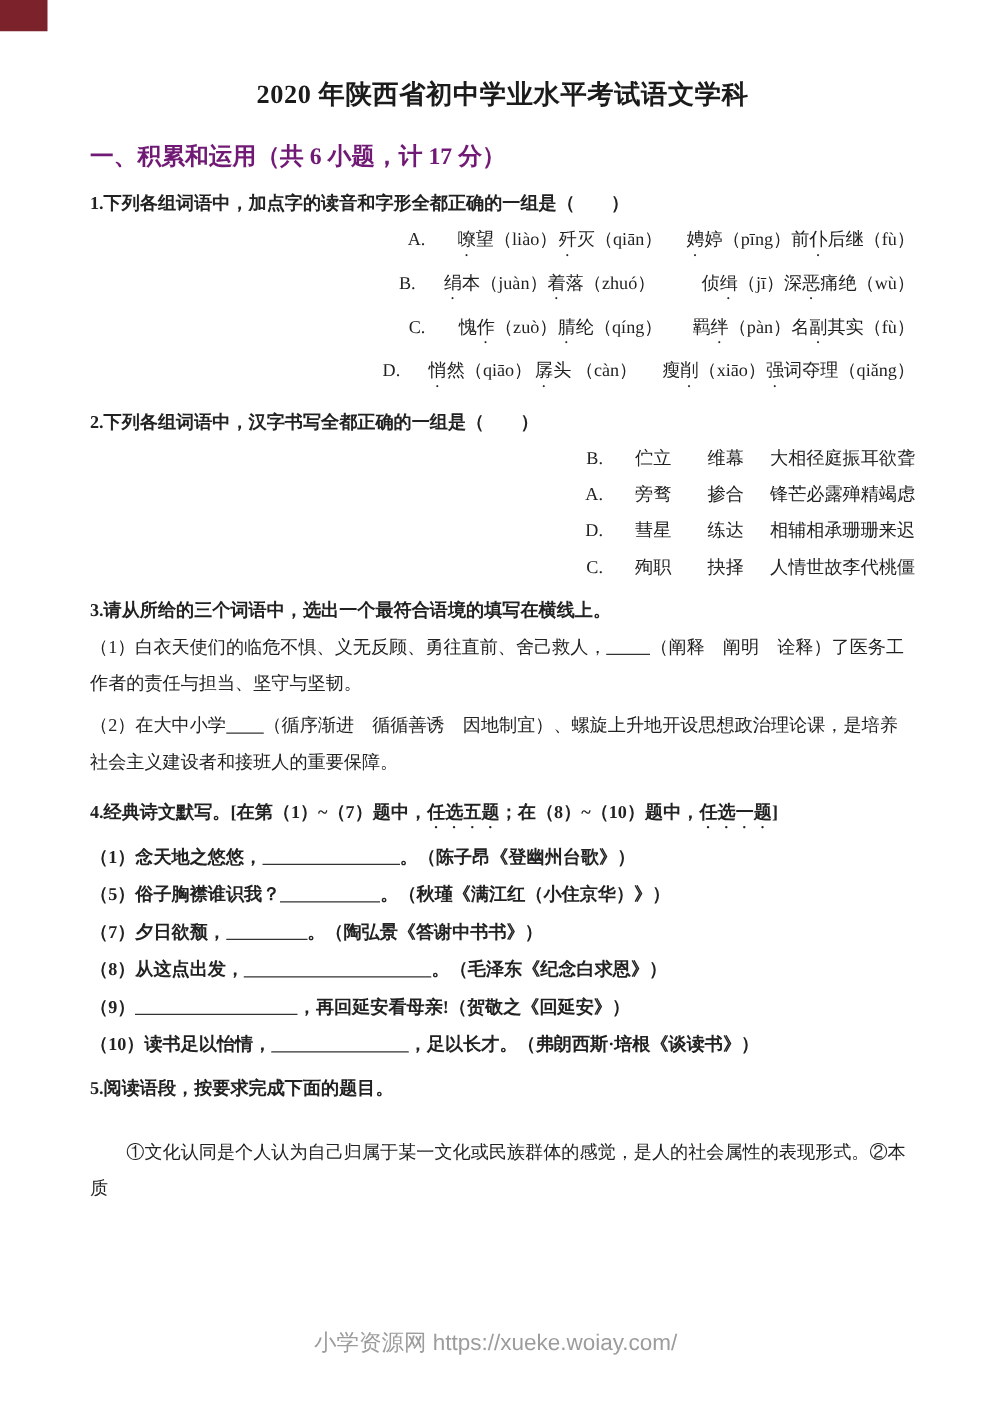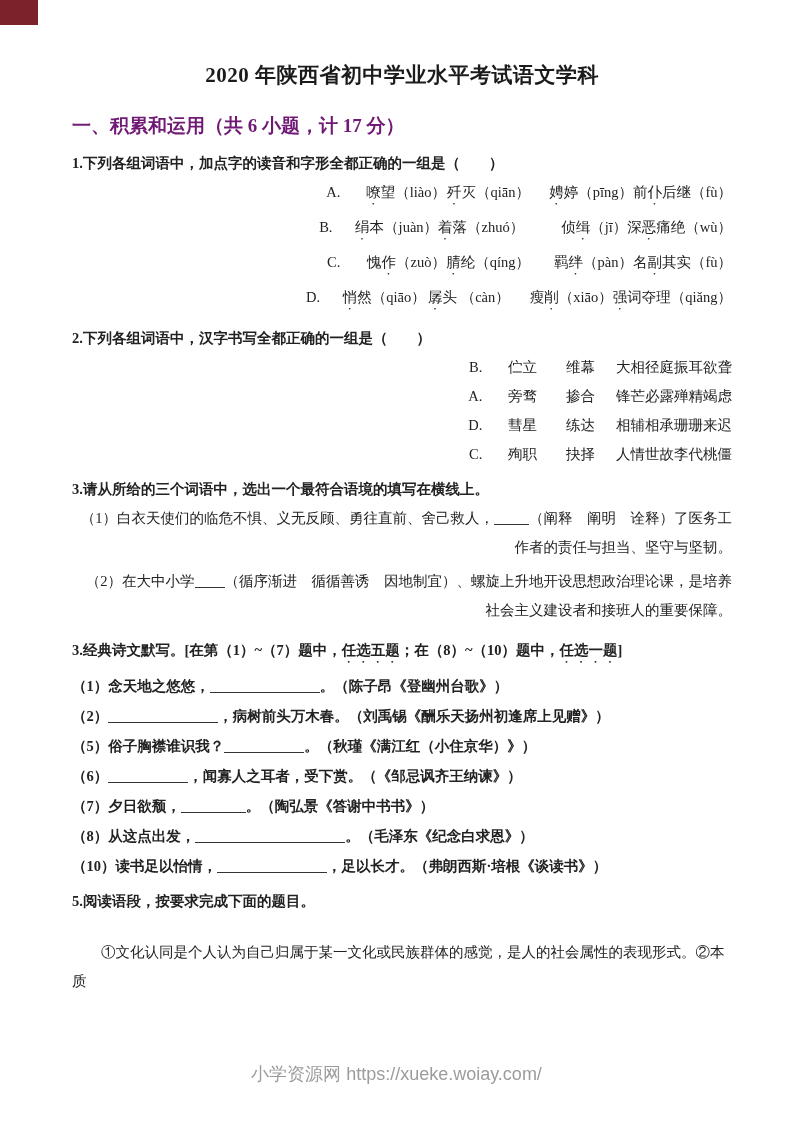--- a/index.html
+++ b/index.html
@@ -14,21 +14,21 @@
     font-size:21px;font-weight:bold;text-align:center;
     margin:0;line-height:30px;letter-spacing:0.5px;color:#1b1b1b;
   }
   .heading{
     font-size:19px;font-weight:bold;margin:24px 0 0 0;line-height:24px;color:#701a75;
   }
   .line{font-size:14.5px;line-height:20px;margin-top:10px;white-space:pre-wrap;}
   .l-stem{margin-top:15px;font-weight:bold;}
   .l-opt{margin-top:9px;text-align:right;}
   .l-sub{margin-top:10px;font-weight:bold;}
-  .l-wrap{margin-top:5px;line-height:29px;text-align:right;}
+  .l-wrap{margin-top:5px;line-height:29px;}
   .l-para{margin-top:27px;line-height:29px;text-indent:29px;}
   .em{
     -webkit-text-emphasis:filled dot;-webkit-text-emphasis-position:under right;
     text-emphasis:filled dot;text-emphasis-position:under right;
   }
   .blank{
     display:inline-block;height:15px;border-bottom:1px solid #333;
     vertical-align:-2px;
   }
   .col-letter{display:inline-block;min-width:24px;white-space:pre;}
@@ -56,26 +56,25 @@
       <div class="line l-opt"><span class="col-letter">C. </span><span class="grp grp0"><span>愧</span><span class="em">作</span><span>（zuò）</span></span><span class="grp grp1"><span class="em">腈</span><span>纶</span><span>（qíng）</span></span><span class="grp grp2"><span>羁</span><span class="em">绊</span><span>（pàn）</span></span><span class="grp grp3"><span>名</span><span class="em">副</span><span>其实</span><span>（fù）</span></span></div>
       <div class="line l-opt"><span class="col-letter">D. </span><span class="grp grp0"><span class="em">悄</span><span>然</span><span>（qiāo）</span></span><span class="grp grp1"><span class="em">孱</span><span>头 </span><span>（càn）</span></span><span class="grp grp2"><span>瘦</span><span class="em">削</span><span>（xiāo）</span></span><span class="grp grp3"><span class="em">强</span><span>词夺理</span><span>（qiǎng）</span></span></div>
       <div class="line l-stem"><span>2.下列各组词语中，汉字书写全都正确的一组是（　　）</span></div>
       <div class="line l-opt"><span class="col-letter">B. </span><span class="wrd w0">伫立</span><span class="wrd w1">维幕</span><span class="wrd w2">大相径庭</span><span class="wrd w3">振耳欲聋</span></div>
       <div class="line l-opt"><span class="col-letter">A. </span><span class="wrd w0">旁骛</span><span class="wrd w1">掺合</span><span class="wrd w2">锋芒必露</span><span class="wrd w3">殚精竭虑</span></div>
       <div class="line l-opt"><span class="col-letter">D. </span><span class="wrd w0">彗星</span><span class="wrd w1">练达</span><span class="wrd w2">相辅相承</span><span class="wrd w3">珊珊来迟</span></div>
       <div class="line l-opt"><span class="col-letter">C. </span><span class="wrd w0">殉职</span><span class="wrd w1">抉择</span><span class="wrd w2">人情世故</span><span class="wrd w3">李代桃僵</span></div>
       <div class="line l-stem"><span>3.请从所给的三个词语中，选出一个最符合语境的填写在横线上。</span></div>
       <div class="line l-wrap"><span>（1）白衣天使们的临危不惧、义无反顾、勇往直前、舍己救人，</span><span class="blank" style="width: 35px;"></span><span>（阐释　阐明　诠释）了医务工作者的责任与担当、坚守与坚韧。</span></div>
       <div class="line l-wrap"><span>（2）在大中小学</span><span class="blank" style="width: 30px;"></span><span>（循序渐进　循循善诱　因地制宜）、螺旋上升地开设思想政治理论课，是培养社会主义建设者和接班人的重要保障。</span></div>
-      <div class="line l-stem"><span>3.经典诗文默写。[在第（1）~（7）题中，</span><span class="em">任选五题</span><span>；在（8）~（10）题中，</span><span class="em">任选一题</span><span>]</span></div>
+      <div class="line l-stem"><span>4.经典诗文默写。[在第（1）~（7）题中，</span><span class="em">任选五题</span><span>；在（8）~（10）题中，</span><span class="em">任选一题</span><span>]</span></div>
       <div class="line l-sub"><span>（1）念天地之悠悠，</span><span class="blank" style="width: 110px;"></span><span>。（陈子昂《登幽州台歌》）</span></div>
-      <div class="line l-sub"><span>（2）</span><span class="blank" style="width: 110px;"></span><span>，病树前头万木春。（刘禹锡《酬乐天扬州初逢席上见赠》）</span></div>
       <div class="line l-sub"><span>（5）俗子胸襟谁识我？</span><span class="blank" style="width: 80px;"></span><span>。（秋瑾《满江红（小住京华）》）</span></div>
-      <div class="line l-sub"><span>（6）</span><span class="blank" style="width: 80px;"></span><span>，闻寡人之耳者，受下赏。（《邹忌讽齐王纳谏》）</span></div>
       <div class="line l-sub"><span>（7）夕日欲颓，</span><span class="blank" style="width: 65px;"></span><span>。（陶弘景《答谢中书书》）</span></div>
       <div class="line l-sub"><span>（8）从这点出发，</span><span class="blank" style="width: 150px;"></span><span>。（毛泽东《纪念白求恩》）</span></div>
+      <div class="line l-sub"><span>（9）</span><span class="blank" style="width: 130px;"></span><span>，再回延安看母亲!（贺敬之《回延安》）</span></div>
       <div class="line l-sub"><span>（10）读书足以怡情，</span><span class="blank" style="width: 110px;"></span><span>，足以长才。（弗朗西斯·培根《谈读书》）</span></div>
       <div class="line l-stem"><span>5.阅读语段，按要求完成下面的题目。</span></div>
       <div class="line l-para"><span>①文化认同是个人认为自己归属于某一文化或民族群体的感觉，是人的社会属性的表现形式。②本质</span></div>
     </div>
 </div>
 
 <div class="footer" style="color: rgb(156, 156, 156);"><span>小学资源网</span> <span>https://xueke.woiay.com/</span></div>
 
 </body></html>

